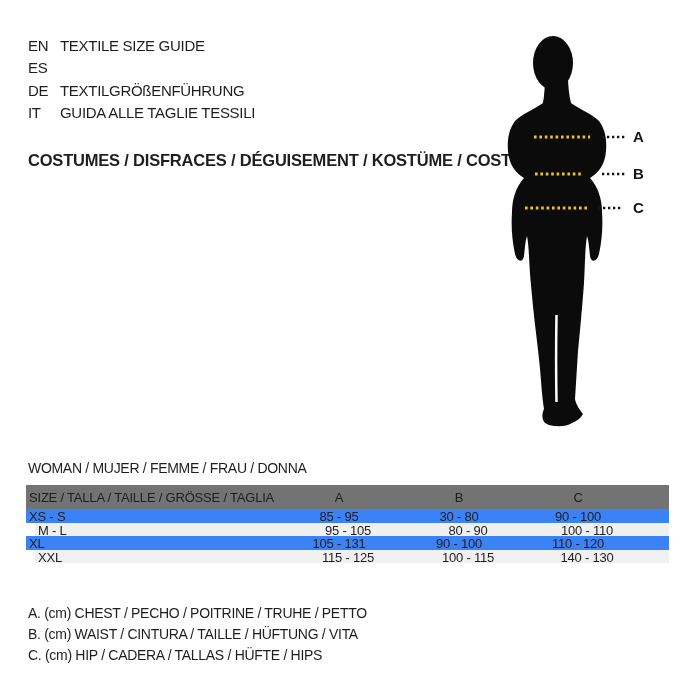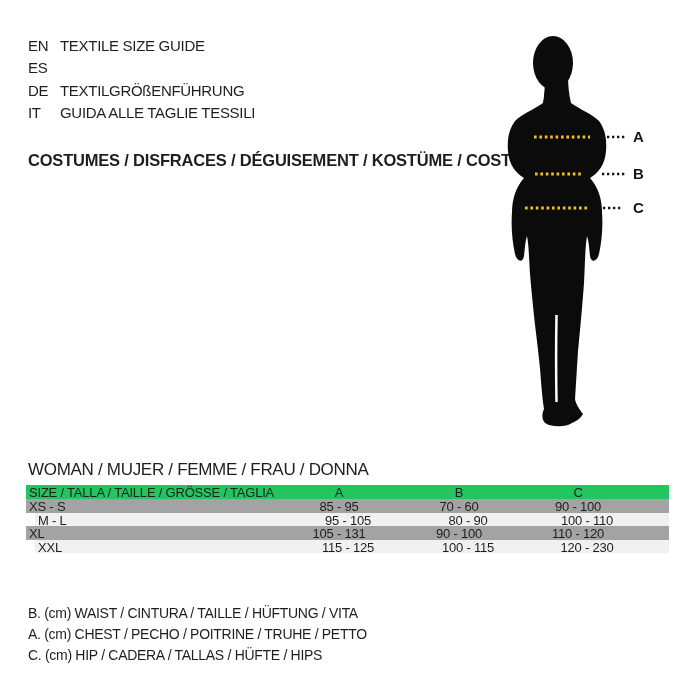--- a/index.html
+++ b/index.html
@@ -10,26 +10,26 @@
   }
   
   .lang-block { position:absolute; left:28px; top:34px; }
   .lang-row { display:flex; height:22.5px; align-items:center; font-size:15px; letter-spacing:-0.3px; }
   .lang-code { width:32px; }
   
   .heading { position:absolute; left:28px; top:151px; font-size:16.5px; font-weight:700; letter-spacing:-0.2px; }
   
   .figure { position:absolute; left:440px; top:15px; width:220px; height:440px; }
   
-  .audience { position:absolute; left:28px; top:460px; font-size:17px; letter-spacing:-0.3px; }
+  .audience { position:absolute; left:28px; top:460px; font-size:14px; letter-spacing:-0.3px; }
   
   .size-table { position:absolute; left:26px; top:485px; width:643px; font-size:13px; letter-spacing:-0.2px; }
   .t-row { display:grid; grid-template-columns:253px 120px 120px 118px 32px; align-items:center; }
-  .t-head { background:#22c55e; height:14px; }
-  .t-data { height:13.5px; background:#a3a3a3; }
+  .t-head { background:#737373; height:24px; }
+  .t-data { height:13.5px; background:#3b82f6; }
   .t-data.alt { background:#f0f0f0;margin-left:9px; }
   .c-size { padding-left:3px; text-align:left; }
   .c-val { text-align:center; }
   
   .legend { position:absolute; left:28px; top:603px; font-size:14px; letter-spacing:-0.3px; }
   .legend-row { height:20.7px; display:flex; align-items:center; }
   svg text { font-family:"Liberation Sans", sans-serif; }
 </style>
 </head>
 <body>
@@ -114,21 +114,21 @@
     <div class="t-row t-head">
       <span class="c-size">SIZE / TALLA / TAILLE / GRÖSSE / TAGLIA</span>
       <span class="c-val">A</span>
       <span class="c-val">B</span>
       <span class="c-val">C</span>
       <span></span>
     </div>
     <div class="t-row t-data">
       <span class="c-size">XS - S</span>
       <span class="c-val">85 - 95</span>
-      <span class="c-val">70 - 60</span>
+      <span class="c-val">30 - 80</span>
       <span class="c-val">90 - 100</span>
       <span></span>
     </div>
     <div class="t-row t-data alt">
       <span class="c-size">M - L</span>
       <span class="c-val">95 - 105</span>
       <span class="c-val">80 - 90</span>
       <span class="c-val">100 - 110</span>
       <span></span>
     </div>
@@ -136,24 +136,24 @@
       <span class="c-size">XL</span>
       <span class="c-val">105 - 131</span>
       <span class="c-val">90 - 100</span>
       <span class="c-val">110 - 120</span>
       <span></span>
     </div>
     <div class="t-row t-data alt">
       <span class="c-size">XXL</span>
       <span class="c-val">115 - 125</span>
       <span class="c-val">100 - 115</span>
-      <span class="c-val">120 - 230</span>
+      <span class="c-val">140 - 130</span>
       <span></span>
     </div>
   </div>
 
   <div class="legend">
+    <div class="legend-row">A. (cm) CHEST / PECHO / POITRINE / TRUHE / PETTO</div>
     <div class="legend-row">B. (cm) WAIST / CINTURA / TAILLE / HÜFTUNG / VITA</div>
-    <div class="legend-row">A. (cm) CHEST / PECHO / POITRINE / TRUHE / PETTO</div>
     <div class="legend-row">C. (cm) HIP / CADERA / TALLAS / HÜFTE / HIPS</div>
   </div>
 
 </div>
 
 </body></html>

